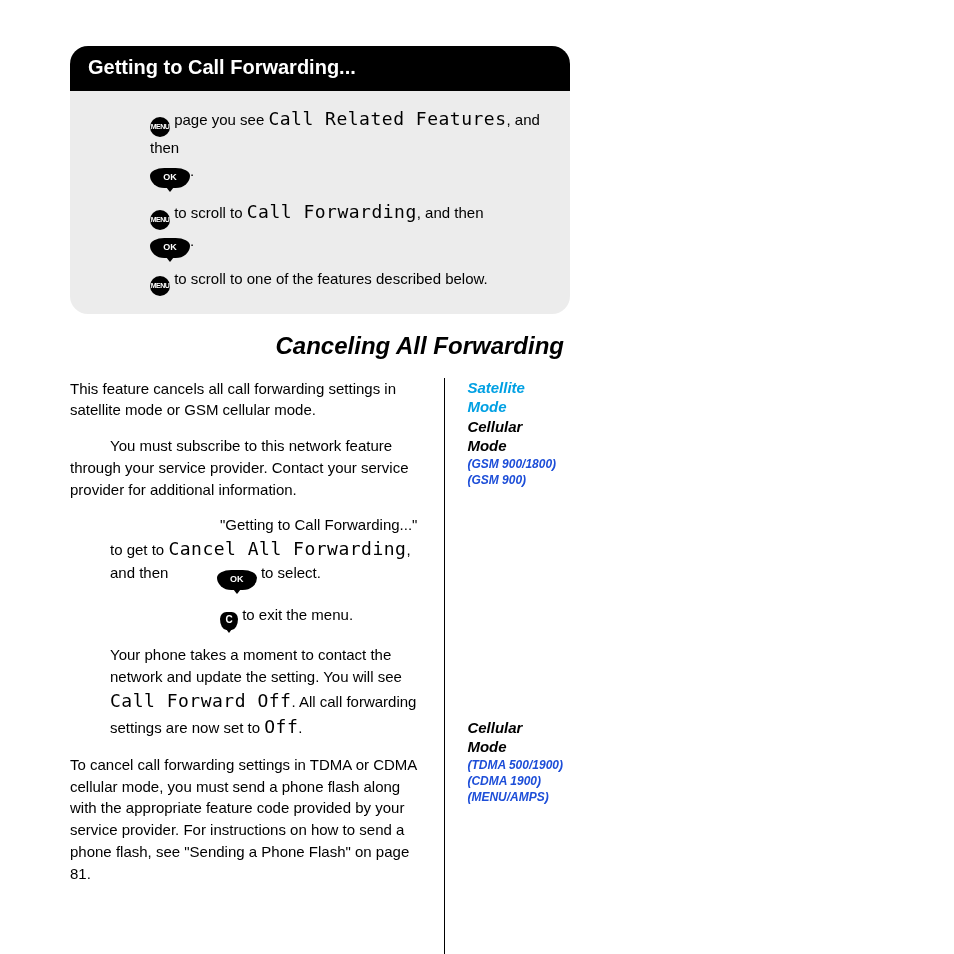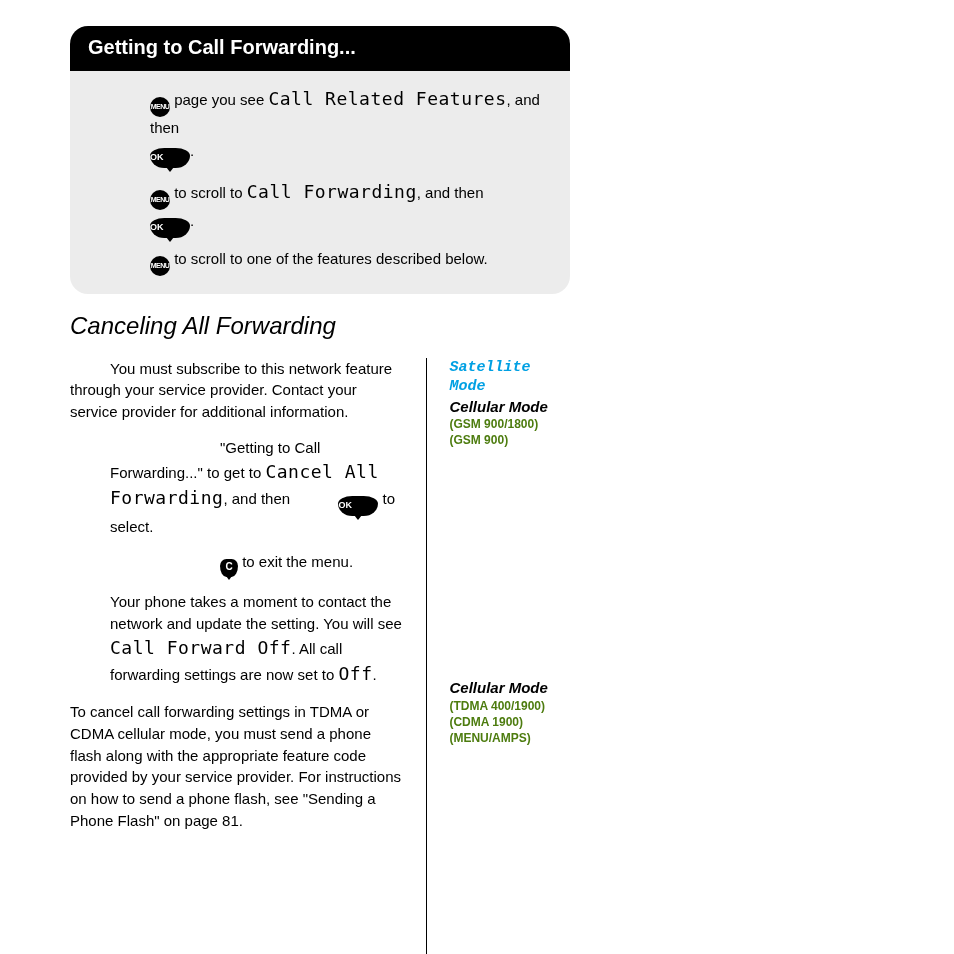--- a/index.html
+++ b/index.html
@@ -10,21 +10,21 @@
     background: #fff;
     font-family: "Helvetica Neue", Helvetica, Arial, sans-serif;
     color: #000;
     -webkit-font-smoothing: antialiased;
   }
   .page {
     width: 954px;
     height: 954px;
     position: relative;
     box-sizing: border-box;
-    padding: 26px 390px 50px 70px;
+    padding: 46px 390px 50px 70px;
   }
   .box {
     position: relative;
     width: 500px;
     margin-bottom: 18px;
   }
   .box-head {
     background: #000;
     color: #fff;
     font-weight: 800;
@@ -59,21 +59,21 @@
   }
   .ok {
     display: inline-block;
     width: 40px; height: 20px;
     background: #000;
     border-radius: 50% 50% 50% 50% / 55% 55% 85% 85%;
     color: #fff;
     font-size: 9px;
     font-weight: 800;
     line-height: 18px;
-    text-align: left;
+    text-align: center;
     vertical-align: -4px;
     position: relative;
   }
   .ok::after {
     content: "";
     position: absolute;
     left: 50%; bottom: -4px;
     transform: translateX(-50%);
     width: 0; height: 0;
     border-left: 4px solid transparent;
@@ -105,23 +105,24 @@
   }
 
   .disp {
     font-family: "Lucida Console", "Consolas", monospace;
     font-size: 18px;
     letter-spacing: 0.5px;
   }
 
   h2.sect {
     font-style: italic;
-    font-weight: 400;
+    font-weight: 700;
     font-size: 24px;
     margin: 14px 0 18px 0;
+    text-align: right;
   }
 
   .cols {
     display: flex;
     align-items: stretch;
   }
   .maincol {
     width: 390px;
     font-size: 15px;
     line-height: 1.45;
@@ -132,31 +133,31 @@
     border-left: 1px solid #000;
     padding-left: 22px;
     height: 640px;
   }
   .sat {
     color: #00a0e3;
     font-style: italic;
     font-weight: 800;
     font-size: 15px;
     line-height: 1.3;
-    font-family: Liberation Mono, monospace;
   }
   .cell {
     color: #000000;
     font-style: italic;
     font-weight: 800;
     font-size: 15px;
     line-height: 1.3;
   }
   .subnet {
-    color: #4d7c0f;
+    color: #1d4ed8;
+    font-style: italic;
     font-weight: 800;
     font-size: 12px;
     line-height: 1.35;
   }
 
   .indent {
     margin-left: 40px;
   }
   p { margin: 0 0 14px 0; }
 </style>
@@ -180,20 +181,21 @@
       <div class="step">
         <span class="menu">MENU</span><span> to scroll to one of the features described below.</span>
       </div>
     </div>
   </div>
 
   <h2 class="sect">Canceling All Forwarding</h2>
 
   <div class="cols">
     <div class="maincol">
+      <p>This feature cancels all call forwarding settings in satellite mode or GSM cellular mode.</p>
 
       <p>
         <span style="display:inline-block; width:40px;"></span><span>You must subscribe to this network feature through your service provider. Contact your service provider for additional information.</span>
       </p>
 
       <p class="indent">
         <span style="display:inline-block; width:110px;"></span><span>"Getting to Call Forwarding..." to get to </span><span class="disp">Cancel All Forwarding</span><span>, and then </span>
         <span style="display:inline-block; width:40px;"></span>
         <span class="ok">OK</span><span> to select.</span>
       </p>
@@ -212,20 +214,20 @@
     <div class="sidecol">
       <div>
         <div class="sat">Satellite Mode</div>
         <div class="cell">Cellular Mode</div>
         <div class="subnet">(GSM 900/1800)</div>
         <div class="subnet">(GSM 900)</div>
       </div>
       <div style="height:230px;"></div>
       <div>
         <div class="cell">Cellular Mode</div>
-        <div class="subnet">(TDMA 400/1900)</div>
+        <div class="subnet">(TDMA 500/1900)</div>
         <div class="subnet">(CDMA 1900)</div>
         <div class="subnet">(MENU/AMPS)</div>
       </div>
     </div>
   </div>
 
 </div>
 
 </body></html>

